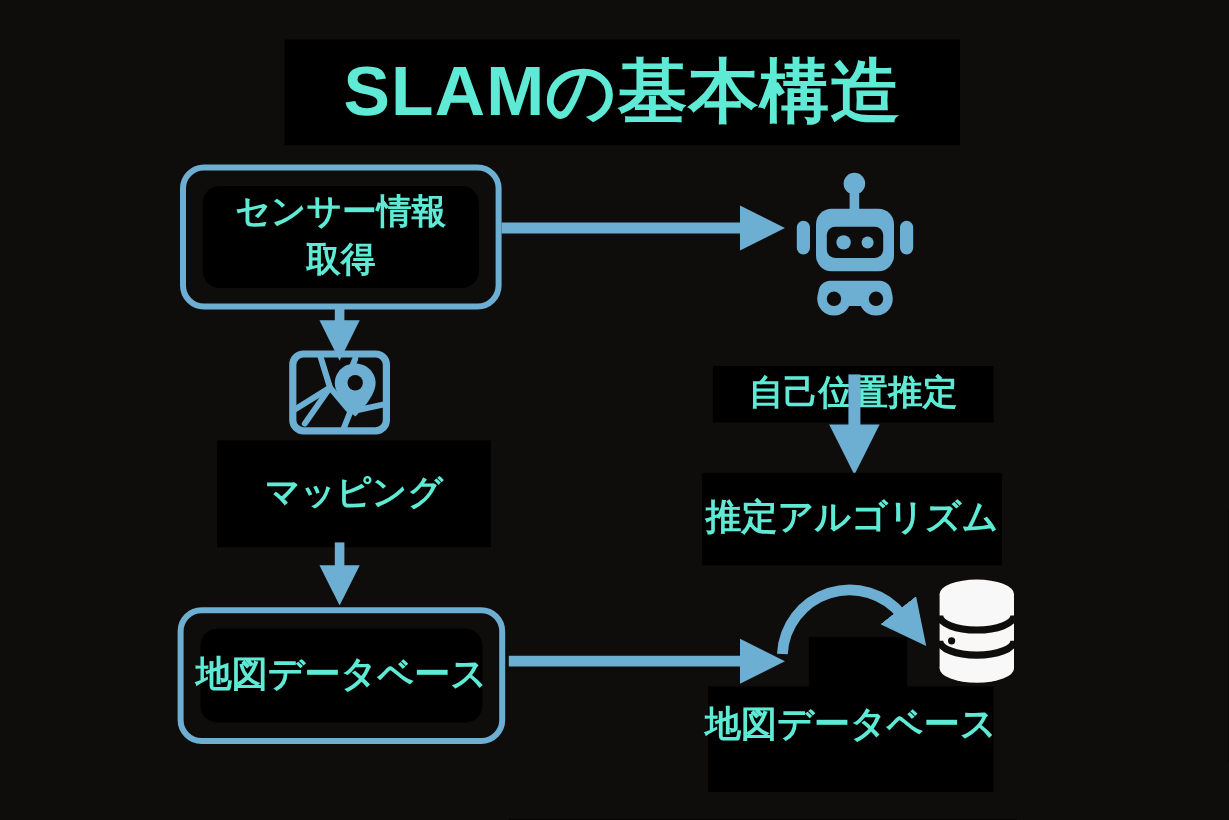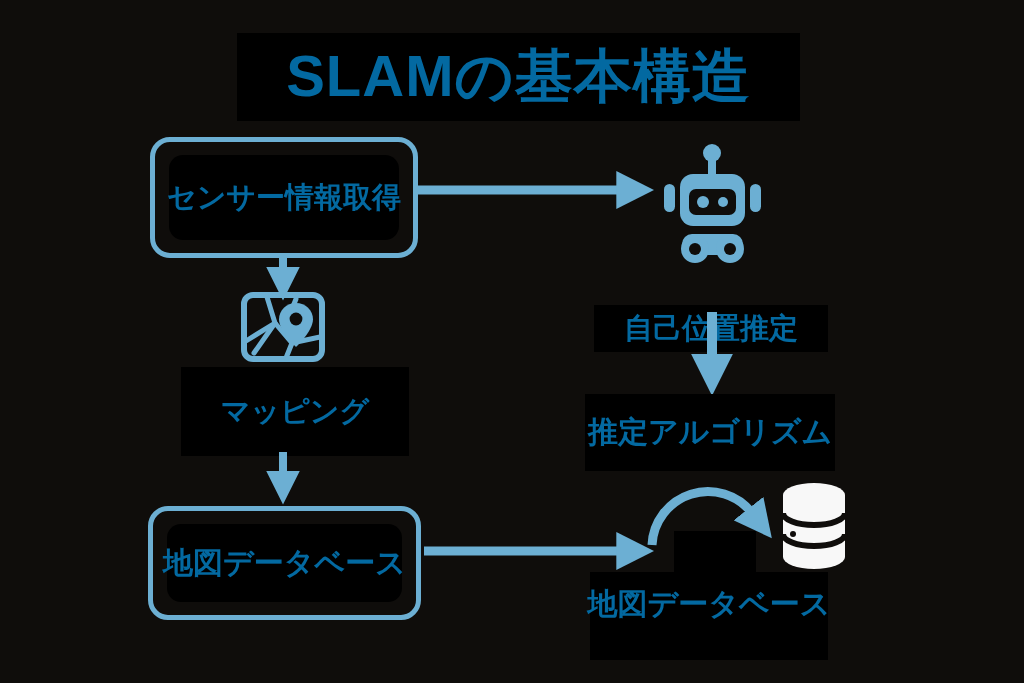--- a/index.html
+++ b/index.html
@@ -1,33 +1,33 @@
 <!DOCTYPE html>
 <html><head>
 <meta charset="utf-8">
 <style>
   html,body{margin:0;padding:0;background:#000;}
   .stage{
     position:relative;width:1024px;height:683px;overflow:hidden;
     background:#0f0d0b;
     font-family:"Liberation Sans","DejaVu Sans",sans-serif;
-    color:#0369a1;
+    color:#5eead4;
   }
   .abs{position:absolute;}
   .strip{background:#000000;display:flex;align-items:center;justify-content:center;}
   .title-strip{left:237px;top:33px;width:563px;height:88px;}
   .title-text{font-size:58px;font-weight:800;letter-spacing:1px;white-space:nowrap;}
 
   .blue-box{
     border:5px solid #6cafd3;border-radius:20px;box-sizing:border-box;
     display:flex;align-items:center;justify-content:center;background:#0f0d0b;
   }
   .box-inner{
     background:#000000;border-radius:14px;
-    display:flex;flex-direction:row;align-items:center;justify-content:center;
+    display:flex;flex-direction:column;align-items:center;justify-content:center;
     width:calc(100% - 28px);height:calc(100% - 26px);
   }
   .sensor-box{left:150px;top:137px;width:268px;height:121px;}
   .mapdb-box{left:148px;top:506px;width:273px;height:114px;}
 
   .label{font-weight:700;font-size:29px;line-height:1.35;text-align:center;white-space:nowrap;}
   .label-lg{font-size:30px;}
 
   .mapping-strip{left:181px;top:367px;width:228px;height:89px;flex-direction:row;}
   .localization-strip{left:594px;top:264px;width:234px;height:47px;margin-top:41px;}

